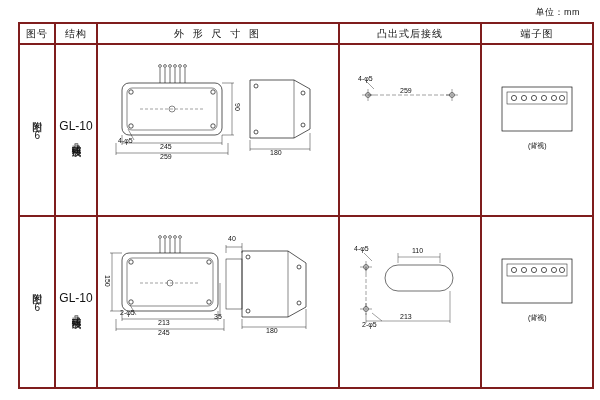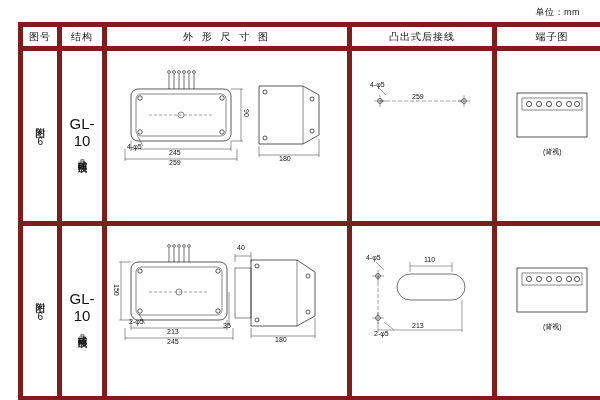--- a/index.html
+++ b/index.html
@@ -29,21 +29,21 @@
   }
   table.main {
     position: absolute;
     left: 18px;
     top: 22px;
     width: 564px;
     border-collapse: collapse;
     table-layout: fixed;
   }
   table.main th, table.main td {
-    border: 5px solid #7f1d1d;
+    border: 2px solid #7f1d1d;
     padding: 0;
     text-align: center;
     vertical-align: middle;
     font-weight: normal;
   }
   thead th {
     height: 19px;
     font-size: 10px;
     letter-spacing: 3px;
   }
@@ -69,21 +69,21 @@
   td.struct-cell {
     font-size: 9px;
     vertical-align: top;
     padding-top: 6px;
   }
   .struct-inner {
     display: flex;
     flex-direction: column;
     align-items: center;
   }
-  .struct-model { font-size: 15px; margin-bottom: 2px; }
+  .struct-model { font-size: 12px; margin-bottom: 2px; }
 
   td.draw {
     height: 170px;
     position: relative;
   }
   .canvas-wrap {
     position: relative;
     width: 100%;
     height: 100%;
   }

